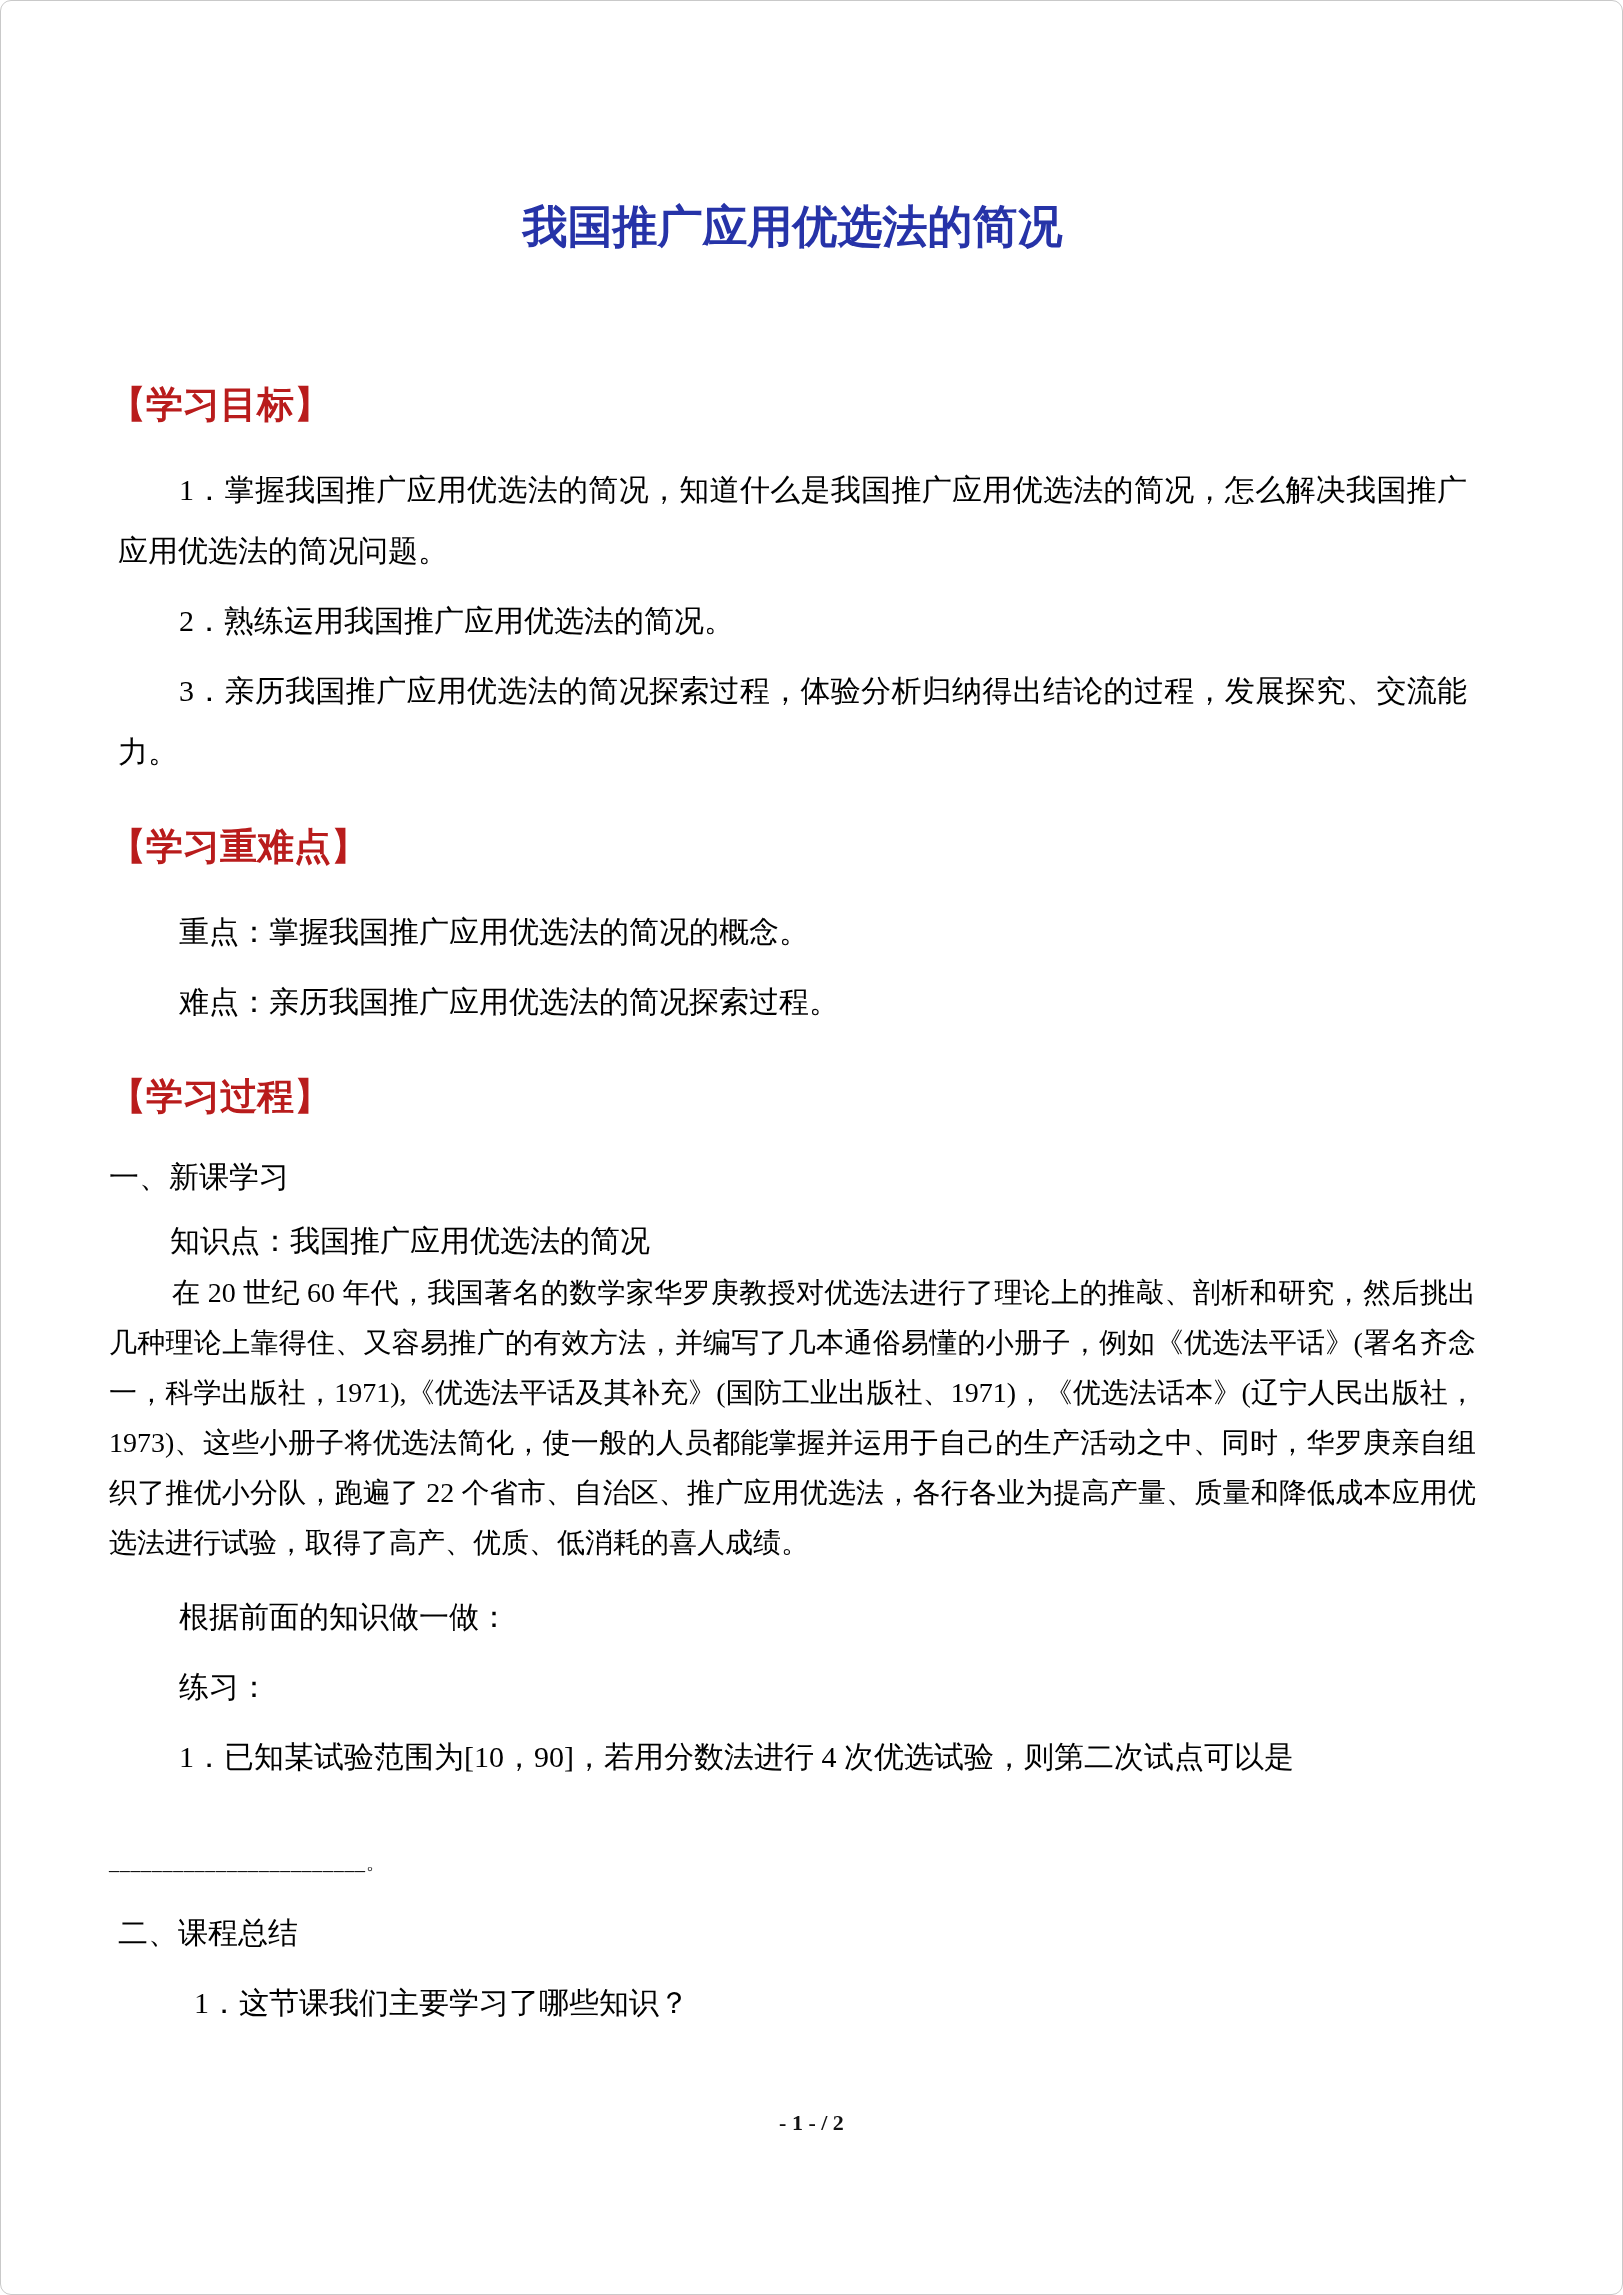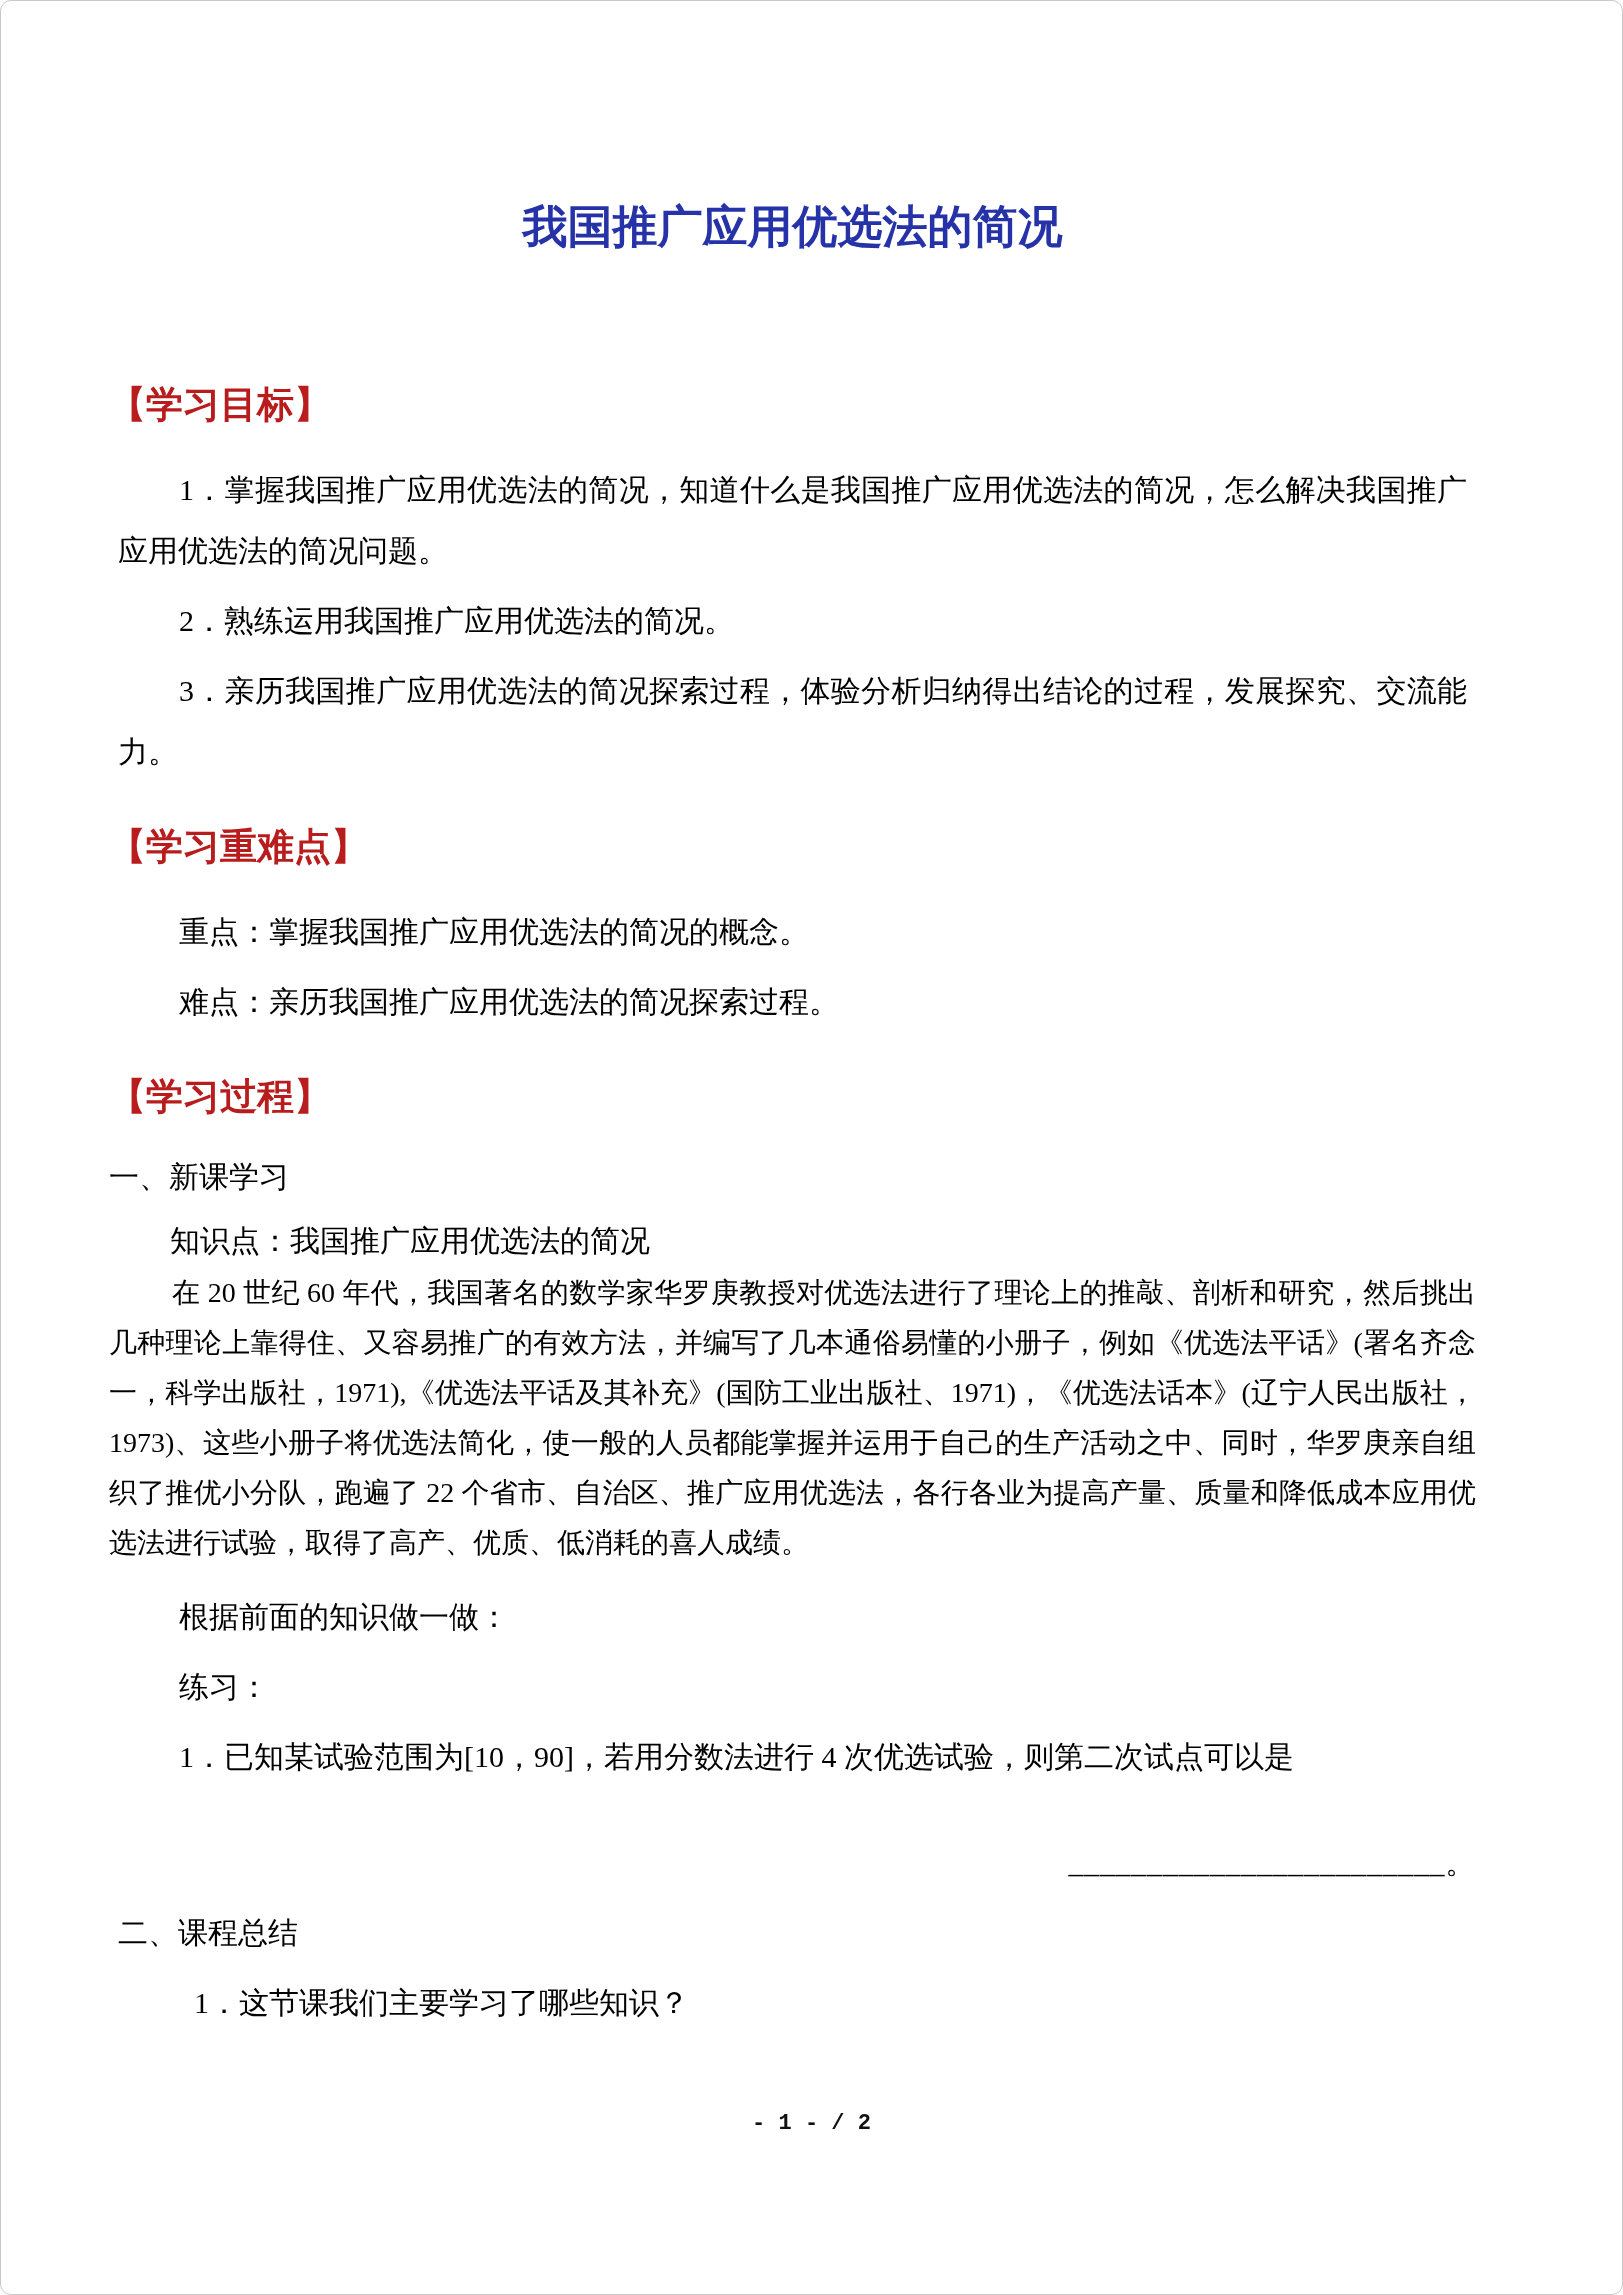--- a/index.html
+++ b/index.html
@@ -58,35 +58,34 @@
   .knowledge-para {
     font-size: 28px;
     line-height: 50px;
     margin: 0;
     text-indent: 63px;
     text-align: justify;
   }
   .practice { margin-top: 17.7px; }
   .exercise { margin-top: 0; }
   .blank-line {
-    font-size: 30px;
+    font-size: 20px;
     line-height: 61px;
     margin: 45px 0 0 0;
     text-indent: 0;
     letter-spacing: 0.7px;
-    text-align: right;
   }
   .summary-q { text-indent: 76px; }
   .footer {
     position: absolute;
     left: 0;
     bottom: 158px;
     width: 100%;
     text-align: center;
-    font-family: Liberation Mono, monospace;
+    font-family: Liberation Serif, serif;
     font-size: 22px;
     font-weight: bold;
     color: #111111;
   }
 </style>
 </head>
 <body>
 
 <div class="page">
 

